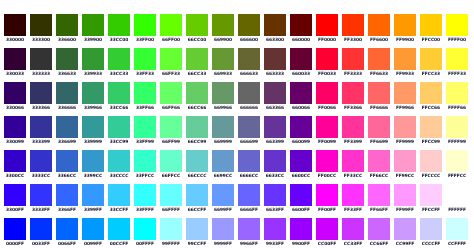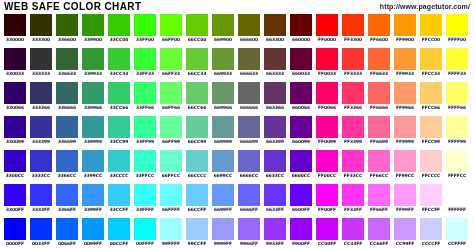--- a/index.html
+++ b/index.html
@@ -86,24 +86,20 @@
     letter-spacing: -0.05px;
     white-space: nowrap;
     overflow: hidden;
   }
 </style>
 </head>
 <body>
 
 <div id="chart-root">
 
-  <div class="header">
-    <div class="page-title">WEB SAFE COLOR CHART</div>
-    <div class="site-url">http://www.pagetutor.com/</div>
-  </div>
 
   <div class="grid" id="swatch-grid">
       <div class="color-row">
         <div class="swatch-cell" style="left: 4px;">
           <div class="swatch" style="background: rgb(51, 0, 0);"></div>
           <div class="swatch-label">330000</div>
         </div>
         <div class="swatch-cell" style="left: 30px;">
           <div class="swatch" style="background: rgb(51, 51, 0);"></div>
           <div class="swatch-label">333300</div>

